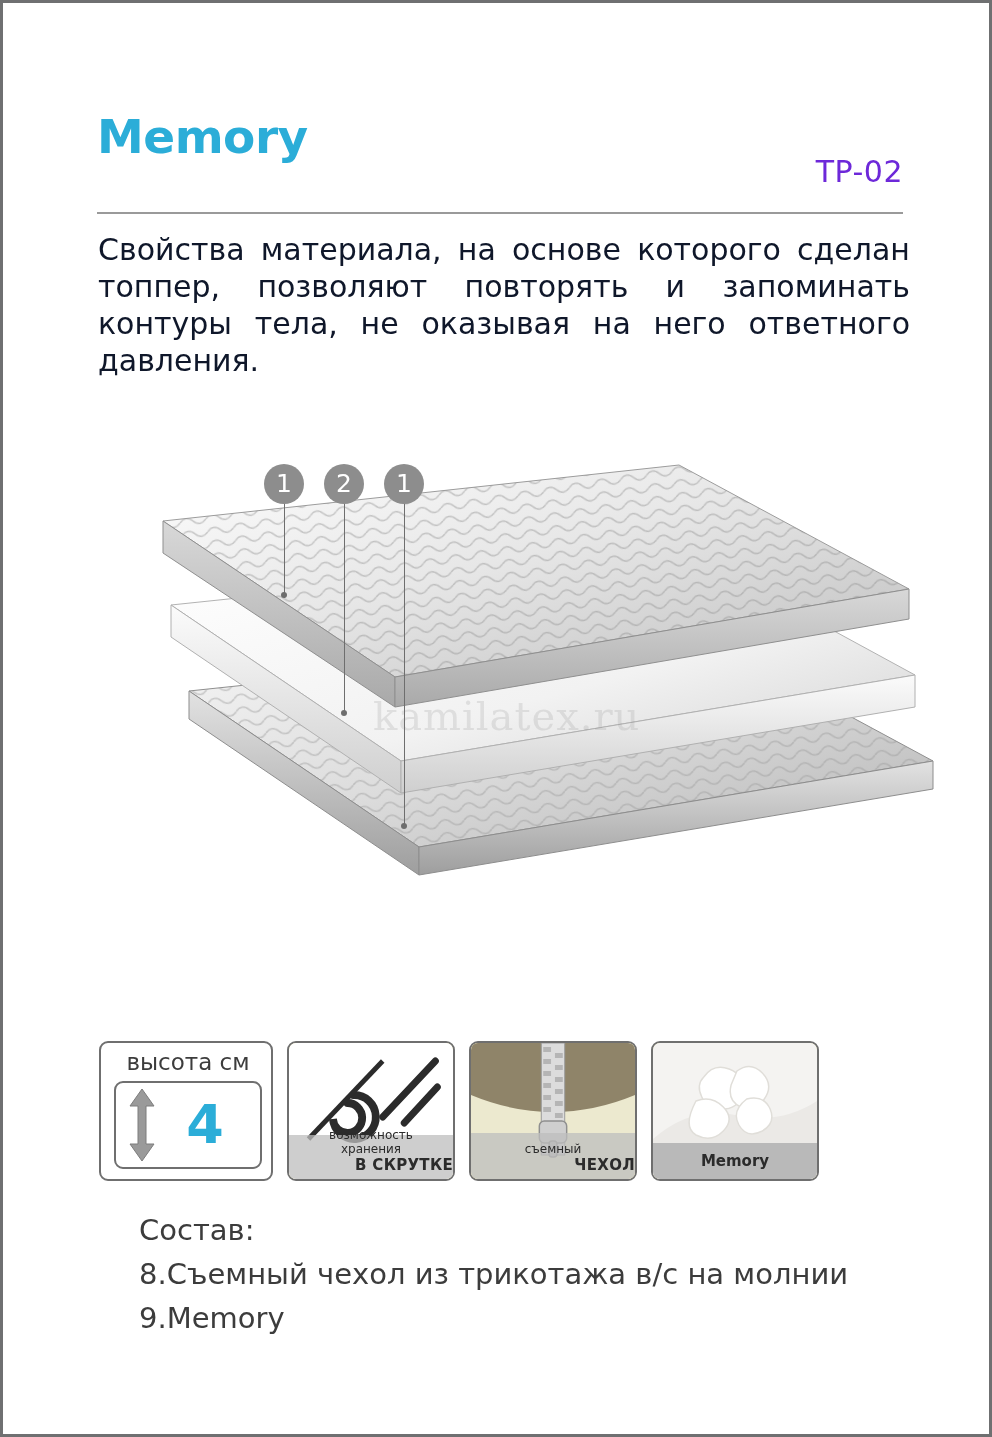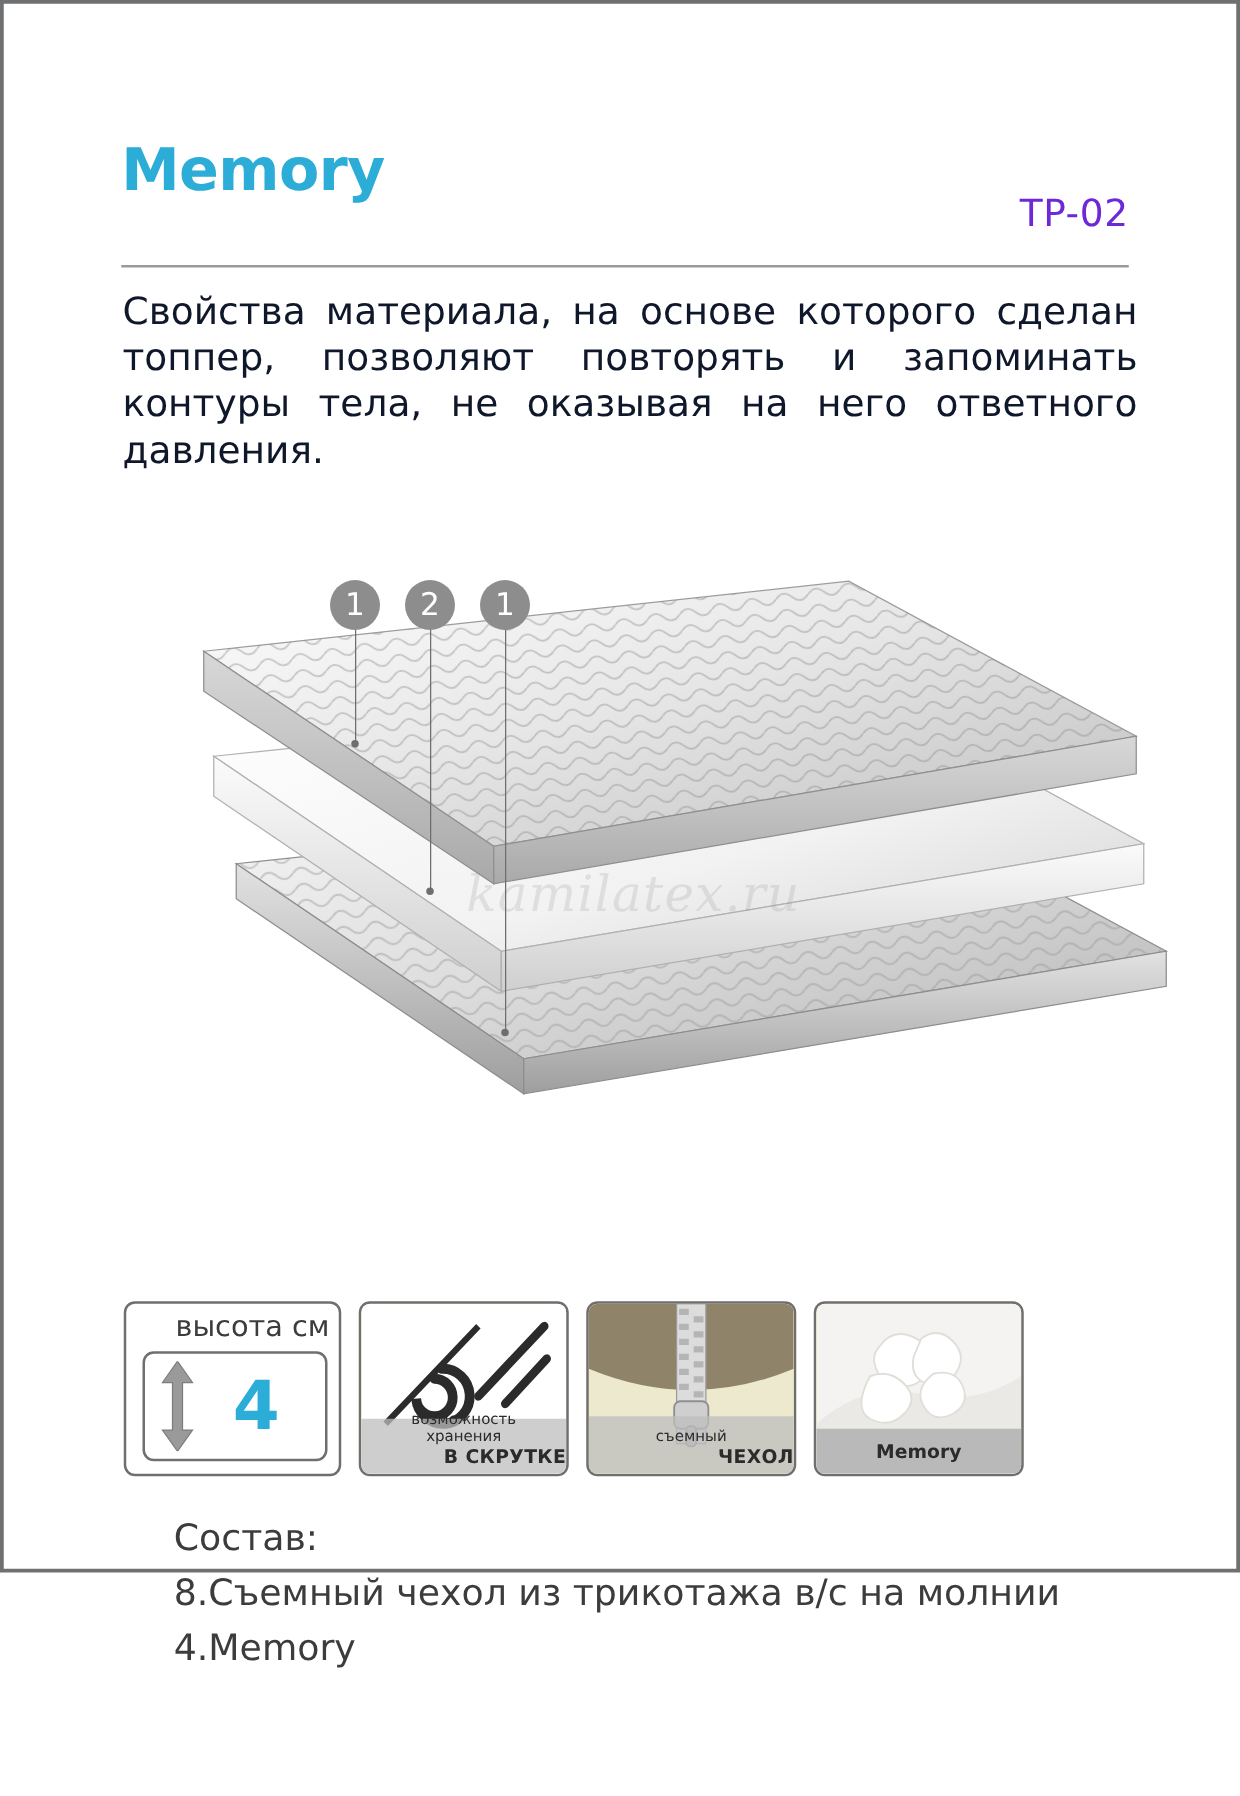--- a/index.html
+++ b/index.html
@@ -10,21 +10,21 @@
   body {
     width: 992px;
     height: 1437px;
     font-family: "DejaVu Sans", sans-serif;
     color: #3a3a3a;
     overflow: hidden;
   }
   .page {
     position: relative;
     width: 992px;
-    height: 1258px;
+    height: 1437px;
     box-sizing: border-box;
     border: 3px solid #6f7071;
     background: #fff;
   }
 
   
   .header {
     position: absolute;
     left: 94px;
     top: 108px;
@@ -84,21 +84,20 @@
     width: 830px;
     height: 560px;
   }
   .illustration svg { display: block; }
 
   .watermark {
     position: absolute;
     left: 370px;
     top: 690px;
     font-family: "DejaVu Serif", serif;
-    font-style: italic;
     font-size: 40px;
     color: rgba(150,150,150,0.22);
     letter-spacing: 1px;
     pointer-events: none;
     user-select: none;
   }
 
   
   .callout {
     position: absolute;
@@ -144,21 +143,20 @@
     box-sizing: border-box;
   }
   .height-label {
     position: absolute;
     left: 0;
     top: 6px;
     width: 174px;
     text-align: center;
     font-size: 23px;
     color: #3c3c3c;
-    padding-left: 14px;
   }
   .height-inner {
     position: absolute;
     left: 13px;
     top: 38px;
     width: 148px;
     height: 88px;
     border: 2px solid #6f6f6f;
     border-radius: 9px;
     box-sizing: border-box;
@@ -416,16 +414,16 @@
           <path d="M96 56 q18 -4 24 10 q6 14 -8 22 q-16 8 -24 -6 q-8 -14 8 -26 Z"></path>
         </g>
       </svg>
       <div class="memory-caption">Memory</div>
     </div>
   </div>
 
   <div class="composition">
     <div>Состав:</div>
     <div>8.Съемный чехол из трикотажа в/с на молнии</div>
-    <div>4.Memory</div>
+    <div>9.Memory</div>
   </div>
 
 </div>
 
 </body></html>

